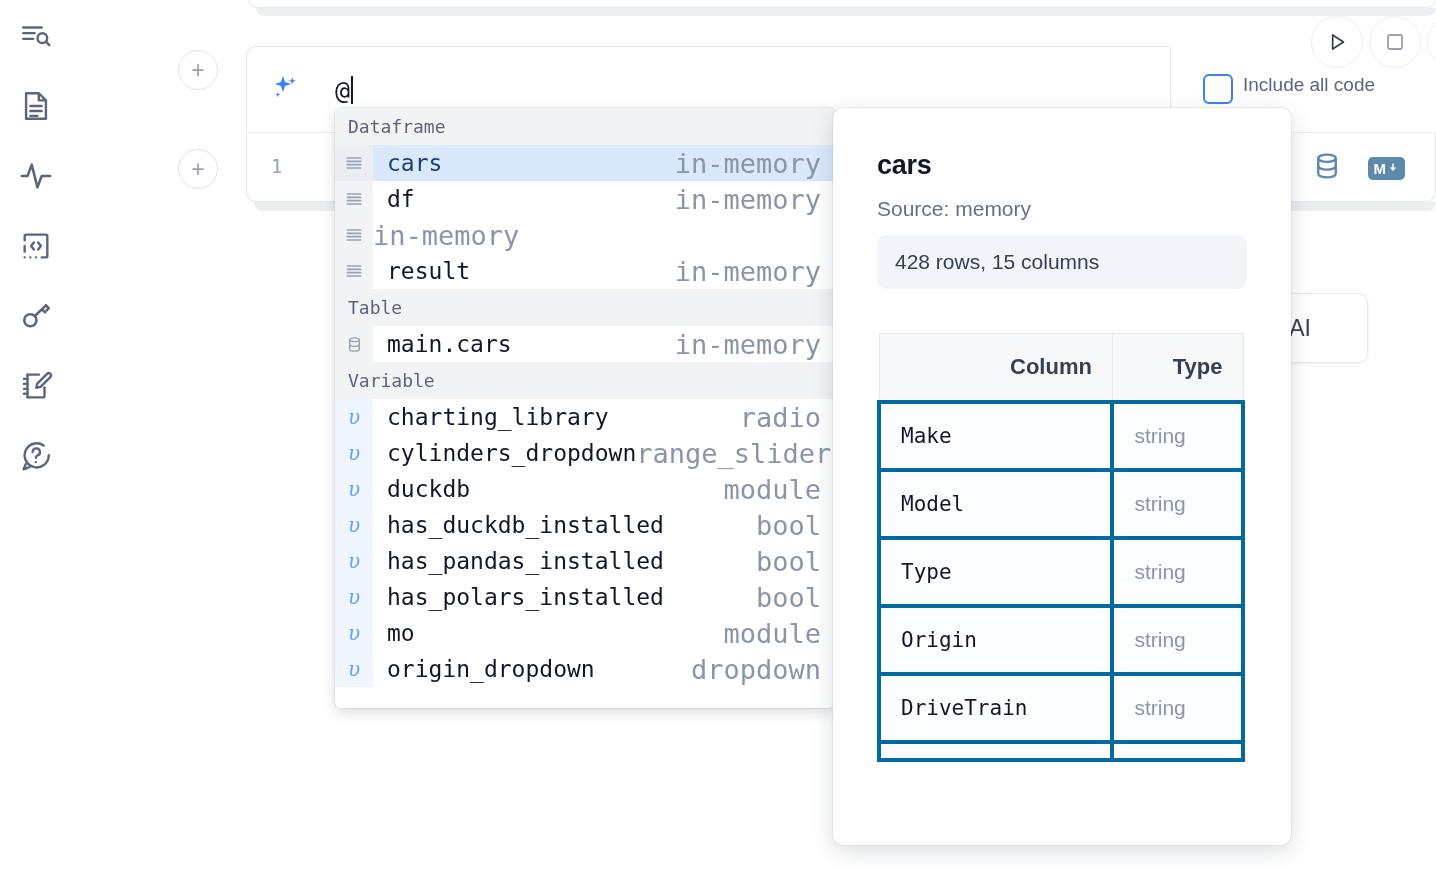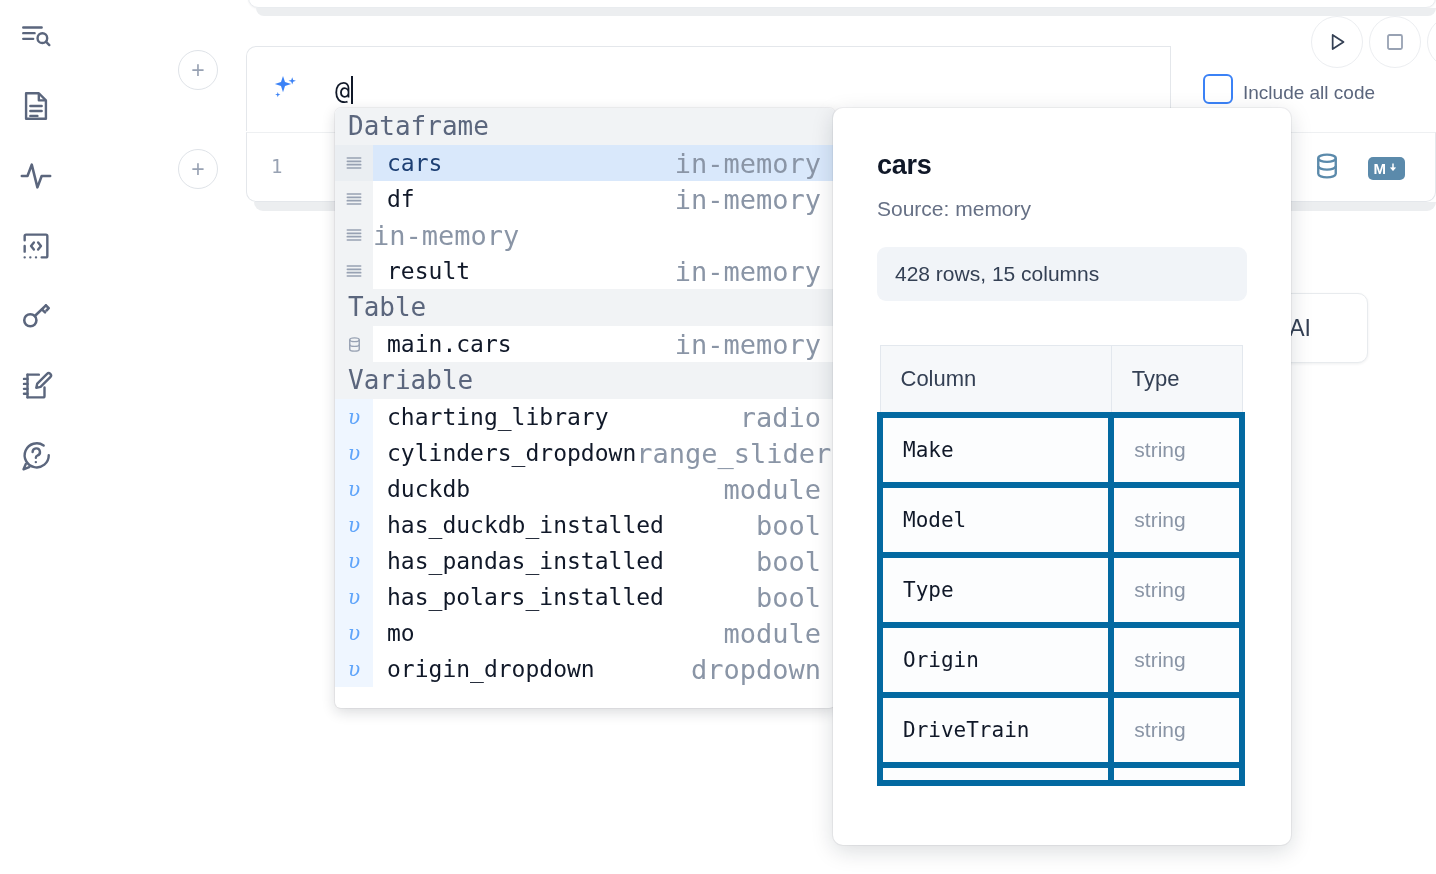--- a/index.html
+++ b/index.html
@@ -99,21 +99,21 @@
     color: #5b667d;
     cursor: pointer;
   }
   #btn-run  { left: 1311px; top: 16px; }
   #btn-stop { left: 1369px; top: 16px; }
   #btn-more { left: 1427px; top: 16px; }
 
   
   .include-row {
     position: absolute; left: 1203px; top: 74px;
-    display: flex; align-items: flex-end; gap: 10px;
+    display: flex; align-items: flex-start; gap: 10px;
   }
   .include-box {
     width: 30px; height: 30px;
     border: 2px solid #3b82f6;
     border-radius: 6px;
     background: #ffffff;
     cursor: pointer;
   }
   .include-label {
     font-size: 19px; color: #5b667d; white-space: nowrap;
@@ -175,21 +175,21 @@
     background: #ffffff;
     border-radius: 6px;
     box-shadow: 0 4px 14px rgba(16,24,40,.16), 0 0 0 1px rgba(16,24,40,.05);
     overflow: hidden;
     z-index: 20;
   }
   .ac-group {
     background: #f1f3f5;
     color: #5b667d;
     font-family: "DejaVu Sans Mono", monospace;
-    font-size: 26px;
+    font-size: 18px;
     padding: 6px 0 6px 13px;
     line-height: 25px;
   }
   .ac-row {
     display: flex; align-items: center;
     height: 36px;
     background: #ffffff;
     cursor: pointer;
     position: relative;
   }
@@ -237,43 +237,43 @@
   }
   .detail-title {
     font-size: 27px; font-weight: bold; color: #101828;
     letter-spacing: -.3px;
   }
   .detail-source {
     margin-top: 16px;
     font-size: 21px; color: #667085;
   }
   .detail-chip {
-    margin-top: 26px;
+    margin-top: 14px;
     background: #f1f4f8;
     border-radius: 9px;
     padding: 15px 18px;
     font-size: 21px; color: #344054;
   }
   .detail-table {
     margin-top: 44px;
     width: 368px;
     border-collapse: collapse;
     border: 1px solid #e3e8ee;
   }
   .detail-table th {
     background: #f6f8fa;
-    text-align: left;
-    font-weight: normal;
+    text-align: right;
+    font-weight: bold;
     font-size: 22px;
     color: #344054;
     padding: 20px 20px;
     border: 1px solid #e3e8ee;
   }
   .detail-table td {
-    border: 6px solid #0369a1;
+    border: 4px solid #0369a1;
     padding: 20px 20px;
     font-size: 22px;
     background: #fcfdfe;
     margin-top: 43px;
   }
   .detail-table td.col {
     font-family: "DejaVu Sans Mono", monospace;
     color: #101828; font-size: 21px;
   }
   .detail-table td.typ {

